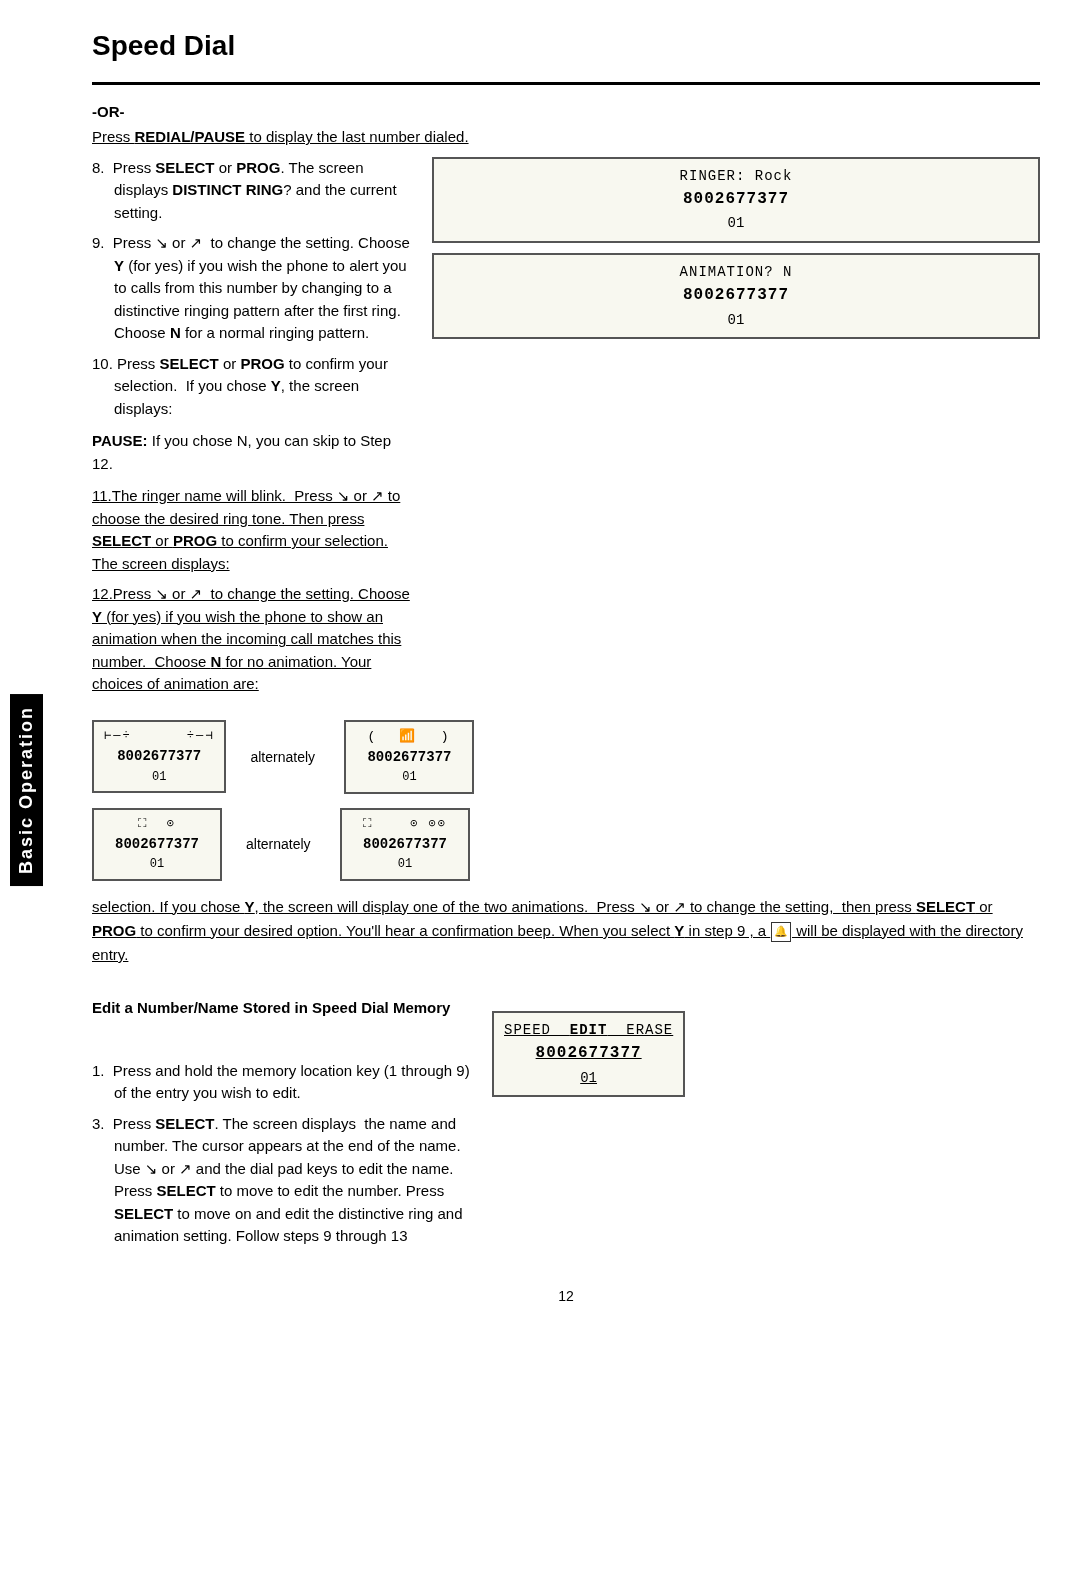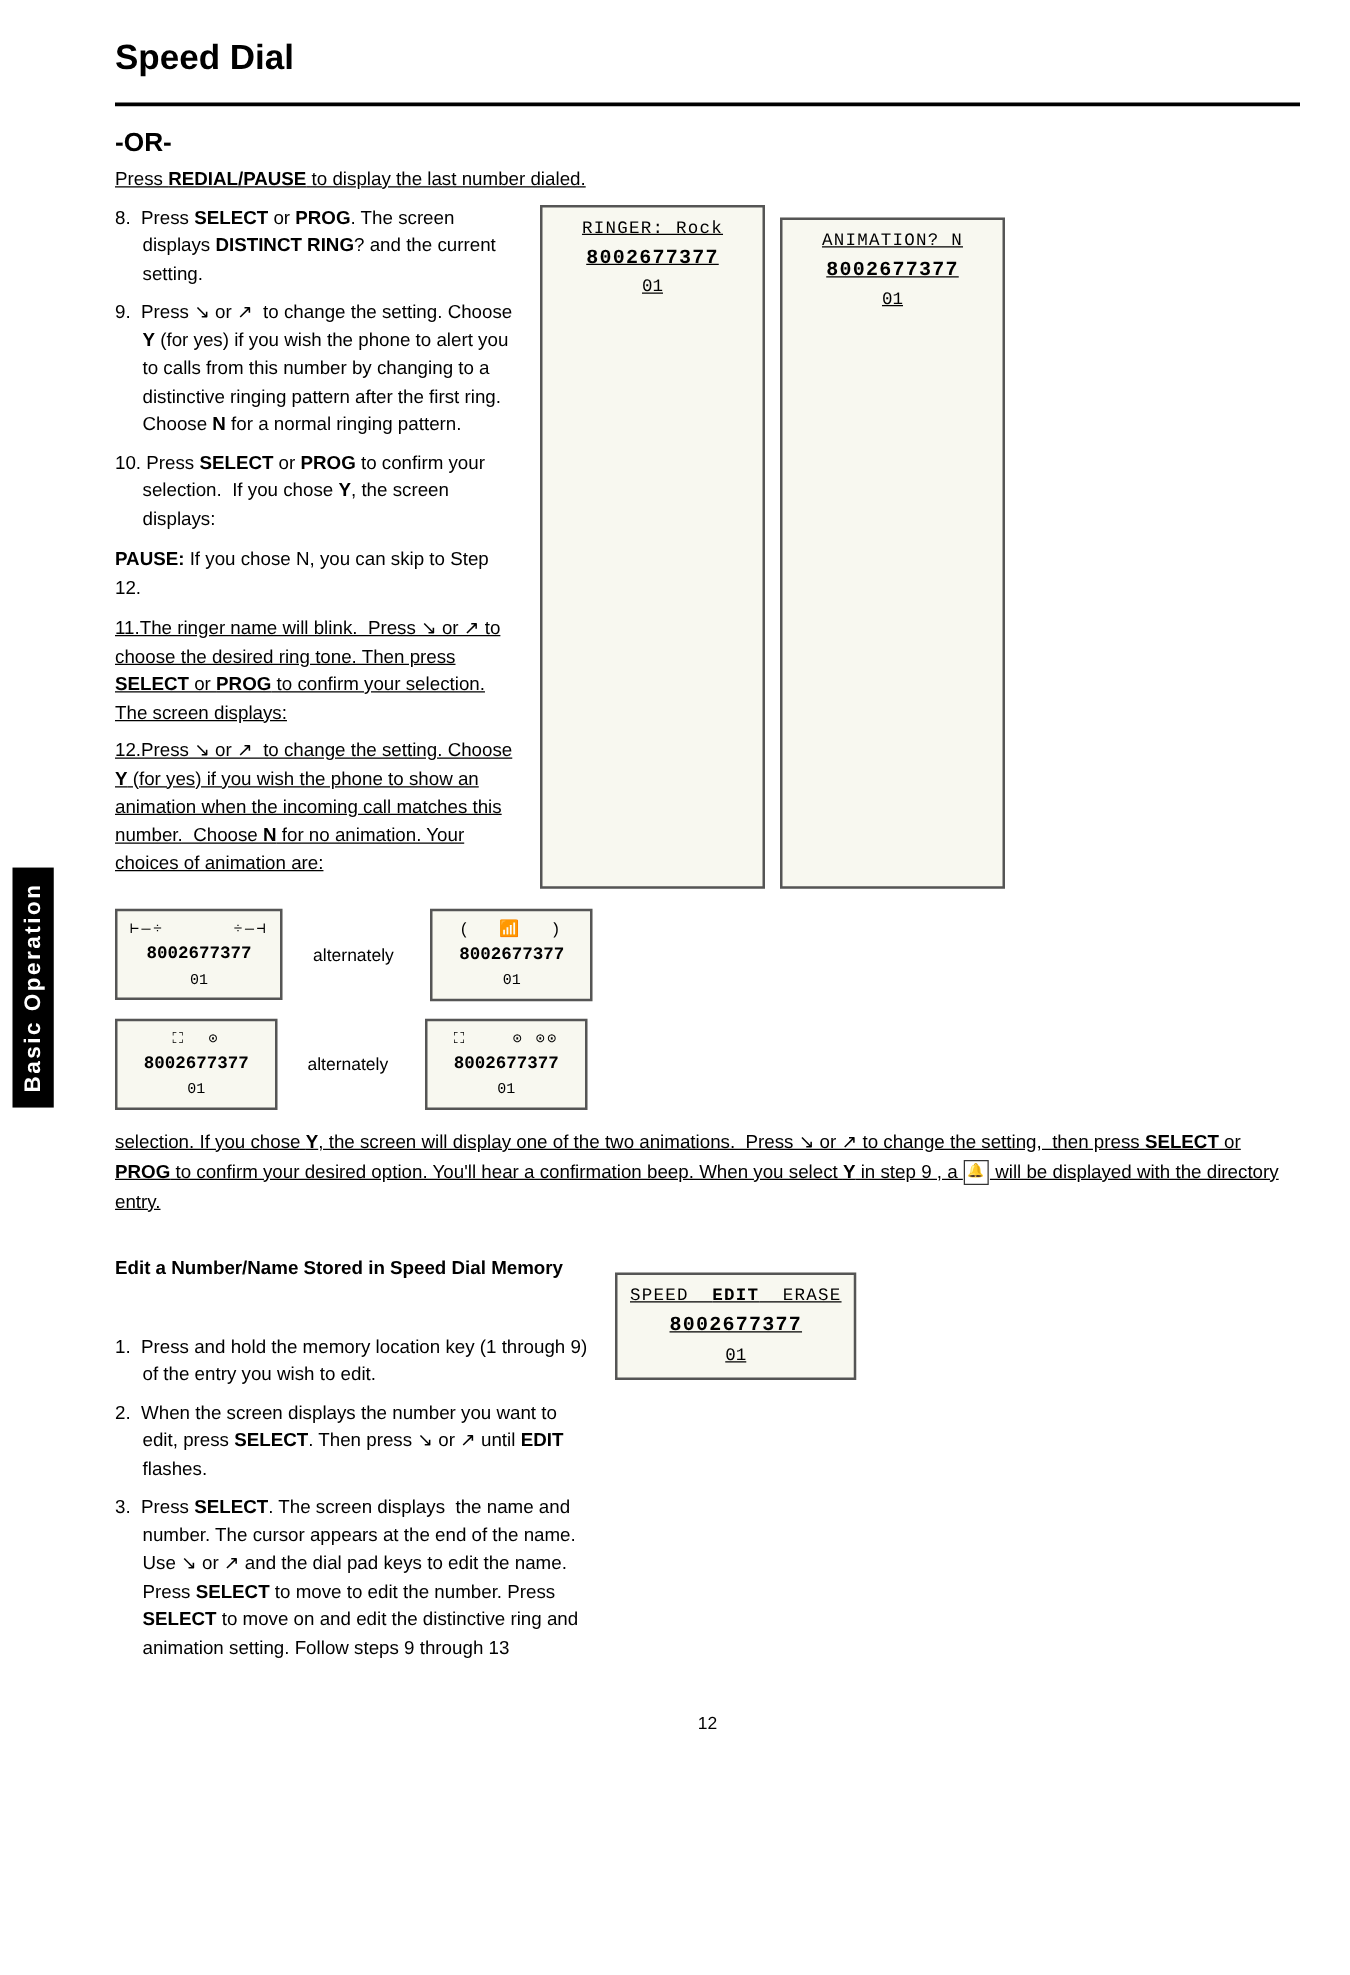--- a/index.html
+++ b/index.html
@@ -50,21 +50,21 @@
       margin-bottom: 20px;
     }
     .title-underline {
       height: 3px;
       background: #000;
       margin-bottom: 18px;
     }
 
     
     .bold { font-weight: bold; }
-    .or-label { font-weight: bold; font-size: 21px; }
+    .or-label { font-weight: bold; font-size: 15px; }
     p, .para { margin-bottom: 8px; line-height: 1.5; text-decoration: underline; }
 
     .numbered-list {
       list-style: none;
       padding: 0;
       margin: 0 0 10px 0;
     }
     .numbered-list li {
       padding-left: 22px;
       text-indent: -22px;
@@ -83,24 +83,22 @@
       gap: 20px;
       margin-bottom: 10px;
     }
     .col-left {
       flex: 0 0 320px;
       max-width: 320px;
     }
     .col-right {
       flex: 1;
       display: flex;
-      flex-direction: row;
-      gap: 12px;
+      flex-direction: column;
       padding-top: 0;
-      text-decoration: underline;
     }
 
     
     .lcd-box {
       border: 2px solid #555;
       padding: 6px 10px;
       font-family: 'Courier New', Courier, monospace;
       font-size: 15px;
       background: #f8f8f0;
       min-width: 180px;
@@ -291,24 +289,20 @@
     <div class="bottom-left">
       <div class="section-heading">
         <span>Edit a Number/Name Stored in Speed Dial Memory</span>
       </div>
 
       <ol class="numbered-list">
         <li style="list-style:none; padding-left:22px; text-indent:-22px; margin-bottom:8px;margin-top:44px;">
           1.&nbsp; Press and hold the memory location key (1 through 9) of the entry you wish to edit.
         </li>
         <li style="list-style:none; padding-left:22px; text-indent:-22px; margin-bottom:8px;">
-          2.&nbsp; When the screen displays the number you want to edit, press <span class="bold">SELECT</span>. Then press ↘
-          or ↗ until <span class="bold">EDIT</span> flashes.
-        </li>
-        <li style="list-style:none; padding-left:22px; text-indent:-22px; margin-bottom:8px;">
           3.&nbsp; Press <span class="bold">SELECT</span>. The screen displays&nbsp; the name and number. The cursor appears at the end of the name. Use ↘ or ↗ and the dial pad keys to edit the name. Press <span class="bold">SELECT</span> to move to edit the number. Press <span class="bold">SELECT</span> to move on and edit the distinctive ring and animation setting. Follow steps 9 through 13
         </li>
       </ol>
     </div>
 
     <div class="bottom-right">
 
       <div class="lcd-box" style="margin-top:30px;text-decoration:underline;">
         <div class="lcd-line1">
           SPEED&nbsp; <span class="bold">EDIT</span>&nbsp; ERASE

